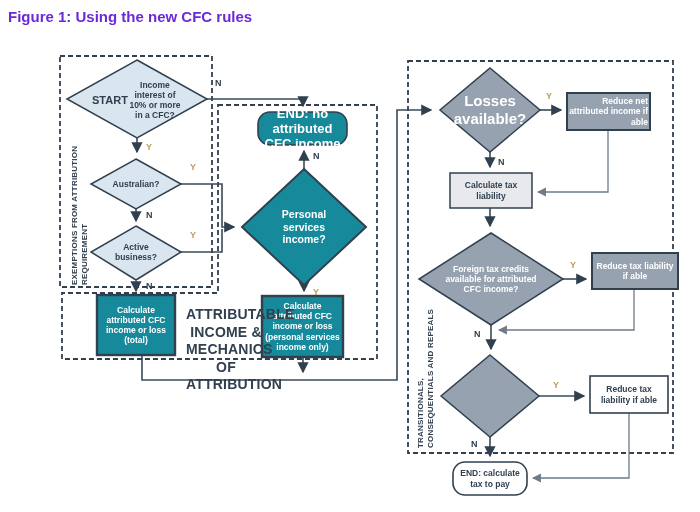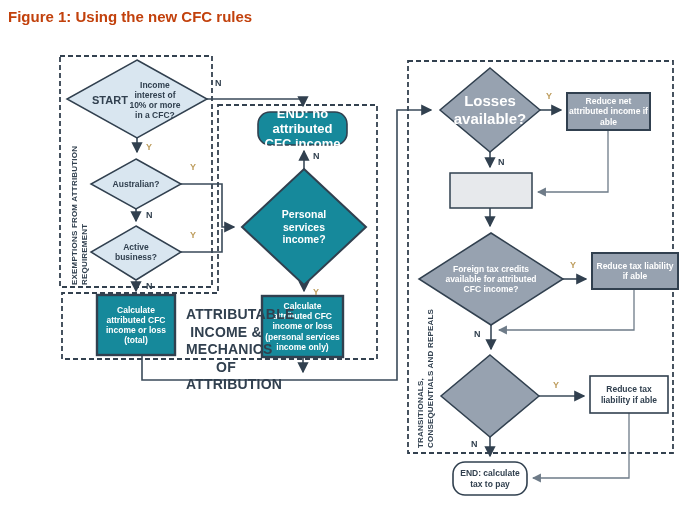--- a/index.html
+++ b/index.html
@@ -1,18 +1,18 @@
 <!DOCTYPE html>
 <html><head>
 <meta charset="utf-8">
 <style>
   html,body{margin:0;padding:0;background:#ffffff;}
   #stage{position:relative;width:700px;height:512px;background:#ffffff;overflow:hidden;
          font-family:"Liberation Sans",sans-serif;}
-  #title{position:absolute;left:8px;top:8px;font-size:15px;font-weight:600;color:#c2410c;}
+  #title{position:absolute;left:8px;top:8px;font-size:15px;font-weight:600;color:#6d28d9;}
   svg{position:absolute;left:0;top:0;}
   .lbl{position:absolute;display:flex;align-items:center;justify-content:center;
        text-align:center;line-height:1.18;pointer-events:none;}
   .navy{color:#31404f;}
   .white{color:#ffffff;}
   .b{font-weight:bold;}
   .edge{position:absolute;font-size:9px;font-weight:bold;line-height:1;}
   .edge.n{color:#31404f;}
   .edge.y{color:#bd9c5c;}
   .vert{position:absolute;transform:rotate(-90deg);transform-origin:0 0;
@@ -89,21 +89,22 @@
     <span class="startword">START</span>
     <span>Income interest of 10% or more in a CFC?</span>
   </div>
   <div class="lbl navy b" style="left:96px;top:172px;width:80px;height:24px;font-size:8.5px;">Australian?</div>
   <div class="lbl navy b" style="left:103px;top:238px;width:66px;height:28px;font-size:8.5px;">Active business?</div>
   <div class="lbl white b" style="left:263px;top:196px;width:82px;height:62px;font-size:10.5px;">Personal services income?</div>
   <div class="lbl white b" style="left:261px;top:114px;width:83px;height:29px;font-size:13px;">END: no attributed CFC income</div>
   <div class="lbl white b" style="left:100px;top:297px;width:72px;height:56px;font-size:8.5px;">Calculate attributed CFC income or loss (total)</div>
   <div class="lbl white b" style="left:264px;top:298px;width:77px;height:57px;font-size:8.5px;border-radius:7px;">Calculate attributed CFC income or loss (personal services income only)</div>
   <div class="lbl white b" style="left:452px;top:89px;width:76px;height:42px;font-size:15px;">Losses available?</div>
-  <div class="lbl white b" style="left:569px;top:95px;width:79px;height:33px;font-size:8.5px;">Reduce net attributed income if able</div>
+  <div class="lbl white b" style="left:569px;top:95px;width:79px;height:33px;font-size:8.5px;text-align:right;">Reduce net attributed income if able</div>
+  <div class="lbl navy" style="left:452px;top:175px;width:78px;height:31px;font-size:8.5px;font-weight:600;">Calculate tax liability</div>
   <div class="lbl white b" style="left:441px;top:247px;width:100px;height:64px;font-size:8.5px;">Foreign tax credits available for attributed CFC income?</div>
   <div class="lbl white b" style="left:594px;top:255px;width:82px;height:32px;font-size:8.5px;">Reduce tax liability if able</div>
   <div class="lbl navy" style="left:593px;top:378px;width:72px;height:33px;font-size:8.5px;font-weight:600;">Reduce tax liability if able</div>
   <div class="lbl navy" style="left:456px;top:464px;width:68px;height:29px;font-size:8.5px;font-weight:600;">END: calculate tax to pay</div>
 
   <div class="vert" style="left:70px;top:285px;width:137px;height:20px;">
     <div>EXEMPTIONS FROM ATTRIBUTION</div>
     <div>REQUIREMENT</div>
   </div>
   <div class="seclbl" style="left:186px;top:306px;width:80px;">ATTRIBUTABLE INCOME &amp; MECHANICS OF ATTRIBUTION</div>

